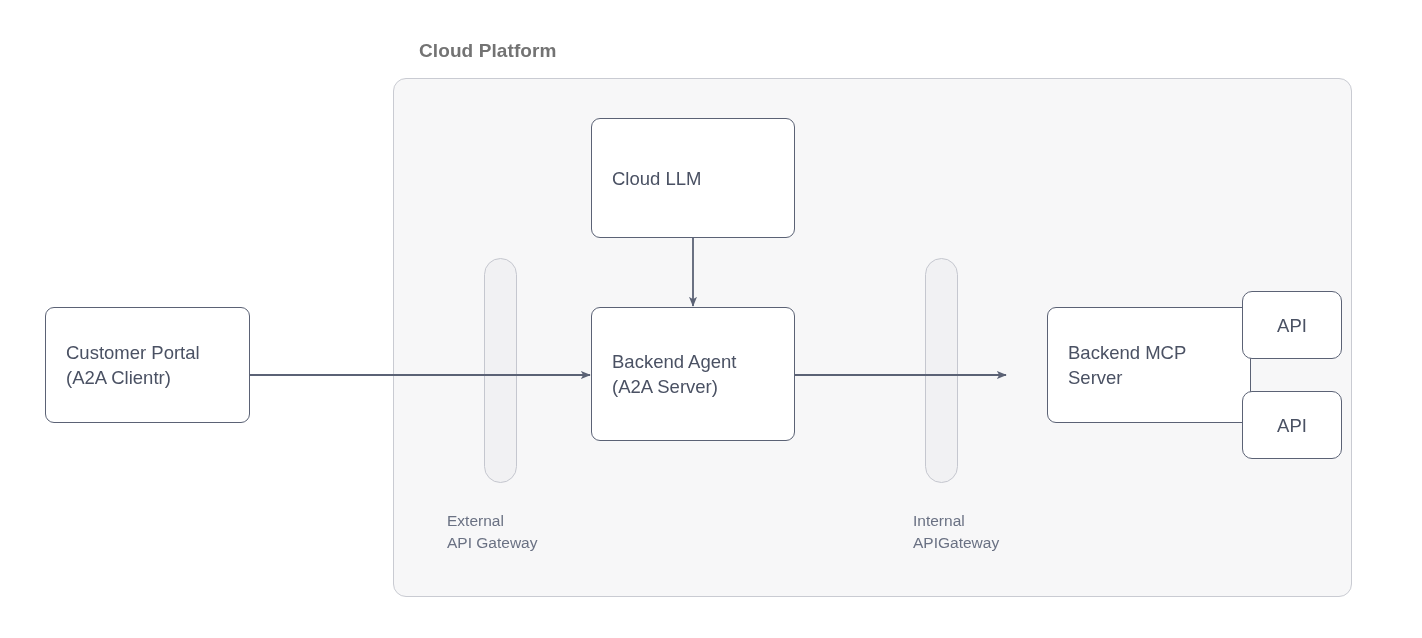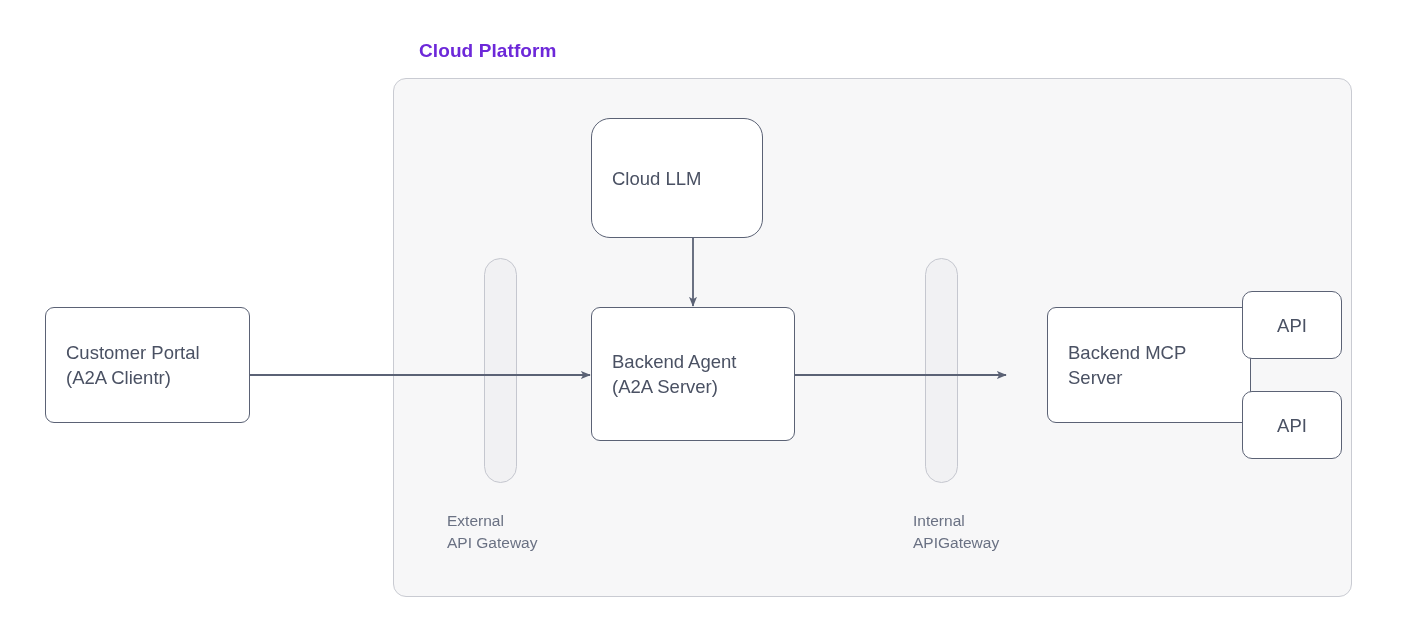--- a/index.html
+++ b/index.html
@@ -17,21 +17,21 @@
     overflow: hidden;
   }
 
   
   .platform-title {
     position: absolute;
     left: 419px;
     top: 40px;
     font-size: 19px;
     font-weight: 700;
-    color: #6d28d9;
+    color: #737373;
     letter-spacing: 0.1px;
     white-space: nowrap;
   }
   .platform-box {
     position: absolute;
     left: 393px;
     top: 78px;
     width: 959px;
     height: 519px;
     box-sizing: border-box;
@@ -58,21 +58,21 @@
     white-space: pre-line;
   }
   .node.api-node {
     border-radius: 10px;
     justify-content: center;
     padding: 0 10px;
     margin-left: 15px;
   }
 
   #customer-portal { left: 45px;   top: 307px;  width: 205px; height: 116px; }
-  #cloud-llm       { left: 591px;  top: 118px;  width: 172px; height: 120px; border-radius: 19px; }
+  #cloud-llm       { left: 591px;  top: 118px;  width: 204px; height: 120px; }
   #backend-agent   { left: 591px;  top: 307px;  width: 204px; height: 134px; }
   #backend-mcp     { left: 1047px; top: 307px;  width: 204px; height: 116px; }
   #api-box-1       { left: 1227px; top: 291px;  width: 100px; height: 68px; }
   #api-box-2       { left: 1227px; top: 391px;  width: 100px; height: 68px; }
 
   
   .gateway-pill {
     position: absolute;
     box-sizing: border-box;
     width: 33px;

